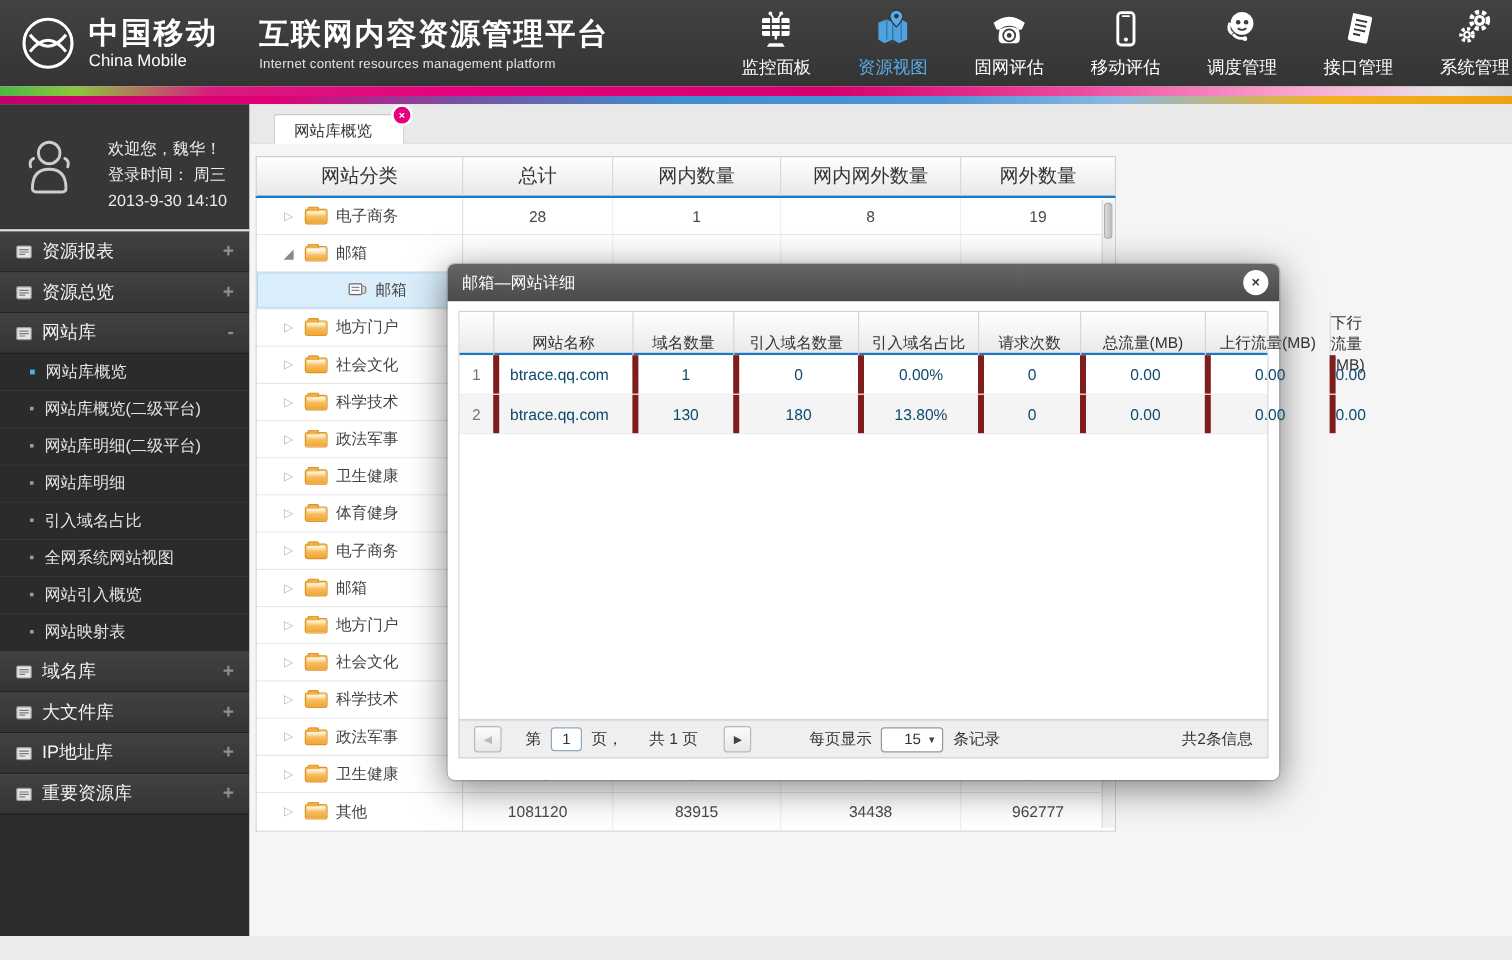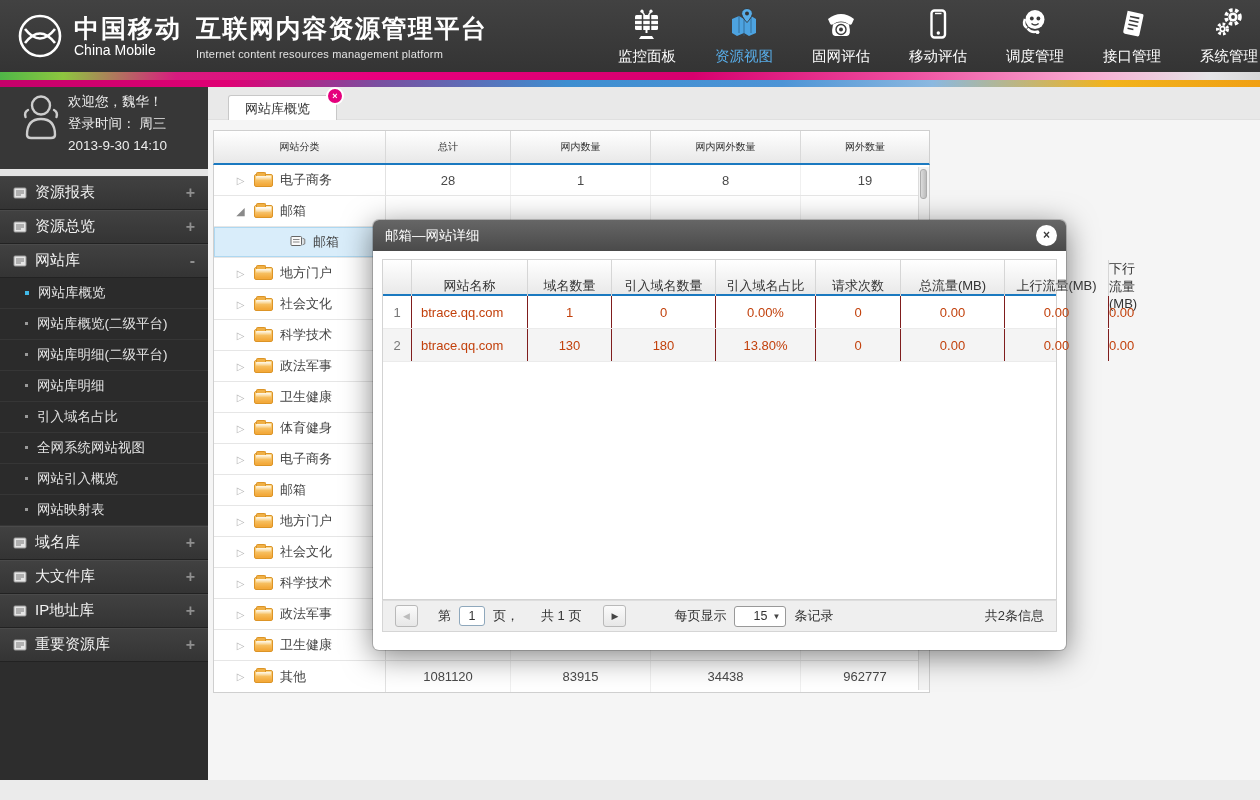--- a/index.html
+++ b/index.html
@@ -6,60 +6,60 @@
   html,body{width:1260px;height:800px;overflow:hidden}
   body{font-family:"Liberation Sans","DejaVu Sans",sans-serif;background:#ebebeb}
   .screen{position:relative;width:1260px;height:800px;overflow:hidden}
 
   
   header{height:72px;background:linear-gradient(#424242,#343434);display:flex;align-items:center}
   .logo-area{display:flex;align-items:center;padding-left:16px;gap:10px}
   .logo-svg svg{display:block}
   .logo-cn{font-size:25px;color:#fff;font-weight:bold;letter-spacing:2px;line-height:1.15}
   .logo-en{font-size:14px;color:#fff}
-  .brand-title{margin-left:4px}
+  .brand-title{margin-left:24px}
   .title-cn{font-size:25px;color:#fff;font-weight:bold;letter-spacing:1.5px}
   .title-en{font-size:11px;color:#e3e3e3;margin-top:3px;letter-spacing:.2px}
   .top-nav{margin-left:auto;display:flex;gap:35px;}
   .nav-item{width:62px;display:flex;flex-direction:column;align-items:center;gap:7px;cursor:pointer}
   .nav-icon{height:34px;display:flex;align-items:flex-end;justify-content:center}
   .nav-label{font-size:14.5px;color:#fff;white-space:nowrap}
   .nav-item.active .nav-label{color:#58ade8}
 
   
   .rainbow{height:15px;width:100%}
   .rb-top{height:8px;background:linear-gradient(90deg,#4fb648 0%,#8dc63f 5%,#d81b7f 14%,#e8007e 30%,#d6006e 55%,#ee4fa0 72%,#f8a8cf 86%,#e6e6e8 96%,#d8d8d8 100%)}
   .rb-bottom{height:7px;background:linear-gradient(90deg,#c4006a 0%,#e00074 18%,#7a4fa0 30%,#3e8ed0 45%,#4d94d6 62%,#8bb8e0 74%,#f2b31c 88%,#f0a014 100%)}
 
   
   .layout{display:flex;height:693px}
   .sidebar{width:208px;flex:none;background:#2d2d2d;overflow:hidden}
   .content{flex:1;position:relative;background:#f5f5f5}
 
   
-  .user-panel{padding:2px 12px 12px 14px;display:flex;gap:0;background:#373737;border-bottom:7px solid #e5e5e5}
+  .user-panel{padding:24px 12px 12px 14px;display:flex;gap:22px;background:#373737;border-bottom:2px solid #e5e5e5}
   .user-text{font-size:13.5px;color:#ececec;line-height:1.62;padding-top:2px;white-space:nowrap}
   .menu-section{height:34px;display:flex;align-items:center;padding:0 13px;gap:8px;background:linear-gradient(#414141,#343434);border-top:1px solid #4a4a4a;border-bottom:1px solid #222;font-size:15px;color:#f2f2f2;cursor:pointer}
   .sec-icon{display:flex}
   .sec-toggle{margin-left:auto;color:#8f8f8f;font-size:16px;font-weight:bold}
   .submenu{background:#2b2b2b}
   .sub-item{height:31px;display:flex;align-items:center;padding-left:25px;gap:9px;font-size:13.5px;color:#e3e3e3;border-bottom:1px solid #363636;cursor:pointer}
   .bullet{width:3px;height:3px;background:#9a9a9a;flex:none}
   .bullet.active{background:#41b9e8;width:4px;height:4px}
 
   
   .tab-bar{height:33px;background:#e9e9e9;position:relative;border-bottom:1px solid #e0e0e0}
   .tab{position:absolute;left:20px;top:8px;height:26px;background:#fff;border:1px solid #c8c8c8;border-bottom:none;border-radius:3px 3px 0 0;padding:0 26px 0 16px;font-size:13px;color:#333;line-height:25px}
   .tab-close{position:absolute;top:-9px;right:-8px;width:18px;height:18px;border-radius:50%;background:#e5007d;border:2px solid #fff;color:#fff;font-size:9px;line-height:14px;text-align:center;font-weight:bold;cursor:pointer}
   .panel{position:absolute;top:33px;left:0;right:0;bottom:0;background:#f5f5f5}
 
   
   .site-table{position:absolute;left:5px;top:10px;width:717px;height:562px;background:#fff}
   .st-header{display:grid;grid-template-columns:172px 125px 140px 150px 1fr;height:35px;background:linear-gradient(#ffffff,#e8e8e8);border:1px solid #cfcfcf;border-bottom:2px solid #1a79c0}
-  .st-h-cell{display:flex;align-items:center;justify-content:center;font-size:10px;color:#333;border-right:1px solid #d9d9d9}
+  .st-h-cell{display:flex;align-items:center;justify-content:center;font-size:16px;color:#333;border-right:1px solid #d9d9d9}
   .st-h-cell:last-child{border-right:none}
   .st-body{border:1px solid #cfcfcf;border-top:none;background:#fff}
   .trow{display:grid;grid-template-columns:172px 125px 140px 150px 1fr;height:31px;border-bottom:1px solid #e6e6e6;background:#fff}
   .trow:last-child{border-bottom:none}
   .trow.selected{background:#d9edfa;box-shadow:inset 0 0 0 1px #aed8f1}
   .tcell{display:flex;align-items:center;justify-content:center;font-size:13px;color:#4a4a4a;border-right:1px solid #f0f0f0}
   .tcell:last-child{border-right:none}
   .tree-cell{justify-content:flex-start;padding-left:20px;gap:7px;border-right:1px solid #e2e2e2}
   .tree-cell.child{padding-left:76px}
   .tree-arrow{width:13px;color:#b5b5b5;font-size:10px;text-align:center;flex:none}
@@ -77,21 +77,21 @@
   .modal{position:absolute;left:165px;top:100px;width:693px;height:430px;background:#fff;border-radius:6px;box-shadow:0 6px 30px rgba(0,0,0,.5),0 0 0 1px rgba(0,0,0,.18);z-index:50}
   .modal-title{height:31px;background:linear-gradient(#666,#4a4a4a);border-radius:6px 6px 0 0;color:#fff;font-size:13.5px;line-height:31px;padding:0 12px;position:relative}
   .modal-close{position:absolute;right:9px;top:5px;width:21px;height:21px;background:#fff;color:#3a3a3a;border-radius:50%;font-size:12px;font-weight:bold;text-align:center;line-height:21px;cursor:pointer}
   .modal-body{padding:8px 9px 0}
   .m-table{border:1px solid #d3d3d3}
   .m-header{display:grid;grid-template-columns:28px 116px 84px 104px 100px 85px 104px 104px 1fr;height:36px;background:linear-gradient(#ffffff,#e9e9e9);border-bottom:2px solid #1a79c0}
   .m-h-cell{display:flex;align-items:center;justify-content:center;font-size:13px;color:#333;border-left:1px solid #d6d6d6}
   .m-h-cell:first-child{border-left:none}
   .m-row{display:grid;grid-template-columns:28px 116px 84px 104px 100px 85px 104px 104px 1fr;height:33px;border-bottom:1px solid #ebebeb;background:#fff}
   .m-row.alt{background:#f4f4f4}
-  .m-cell{display:flex;align-items:center;justify-content:center;font-size:13px;color:#c2410c;border-left:1px solid #7f1d1d}
+  .m-cell{display:flex;align-items:center;justify-content:center;font-size:13px;color:#0c4a6e;border-left:5px solid #7f1d1d}
   .m-cell:first-child{border-left:none;color:#777}
   .m-cell.name{justify-content:flex-start;padding-left:9px}
   .m-spacer{height:237px;background:#fff}
   .m-footer{height:32px;background:#efefef;border:1px solid #d5d5d5;border-top:1px solid #ddd;display:flex;align-items:center;padding:0 12px;gap:8px;font-size:13px;color:#333}
   .pg-btn{width:23px;height:22px;border:1px solid #b9b9b9;border-radius:3px;background:linear-gradient(#fbfbfb,#e7e7e7);font-size:9px;color:#444;display:flex;align-items:center;justify-content:center;cursor:pointer;font-family:inherit}
   .pg-btn.disabled{color:#bcbcbc}
   .pg-prefix{margin-left:12px}
   .pg-input{width:26px;height:20px;background:#fff;border:1px solid #8fa8bc;border-radius:3px;text-align:center;font-size:12.5px;line-height:18px;display:inline-block}
   .gap-l{margin-left:14px}
   .pg-next{margin-left:14px}

